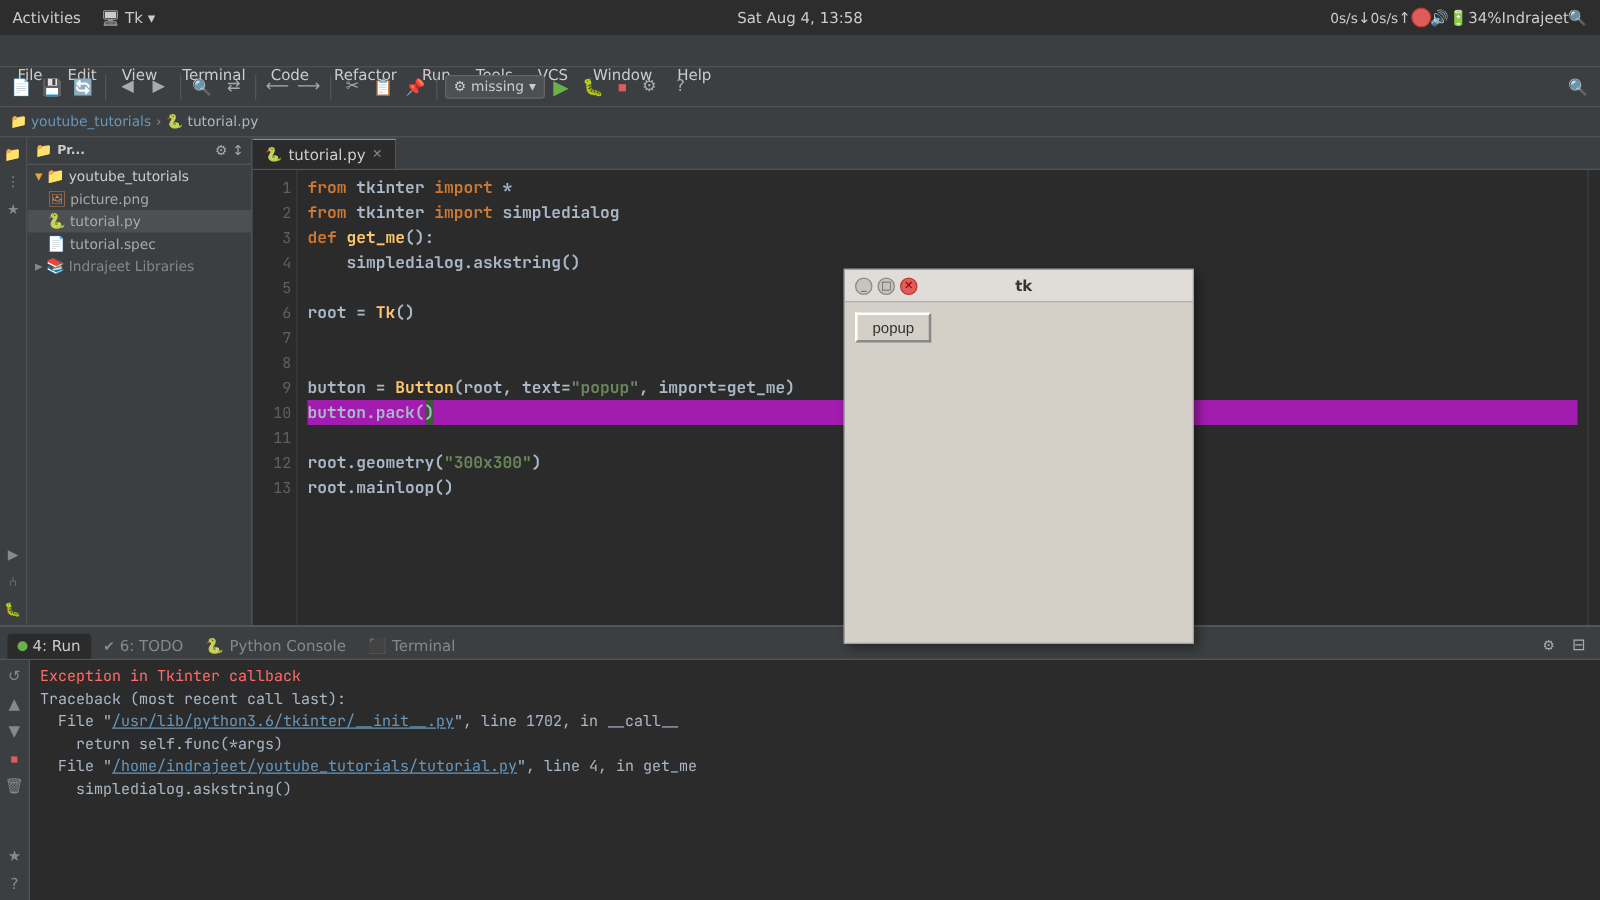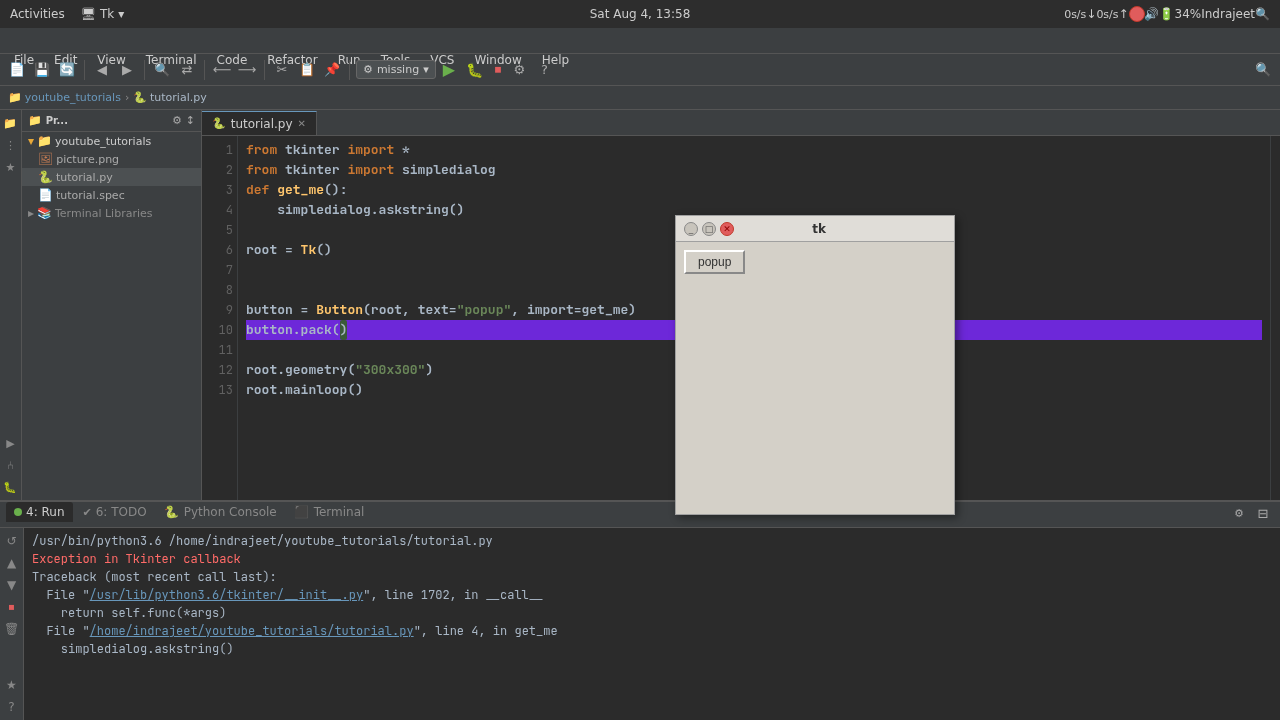--- a/index.html
+++ b/index.html
@@ -174,21 +174,21 @@
       overflow: auto;
       background: #2b2b2b;
     }
     .code-line {
       height: 20px;
       white-space: pre;
       display: flex;
       align-items: center;
       font-weight: bold;
     }
-    .code-line.highlighted { background: #6d28d9; }
+    .code-line.highlighted { background: #a21caf; }
     .kw { color: #cc7832; }
     .fn { color: #ffc66d; }
     .str { color: #6a8759; }
     .punc { color: #a9b7c6; }
     .var { color: #a9b7c6; }
     .cls { color: #ffc66d; }
 
     
     #right-gutter {
       width: 10px;
@@ -201,21 +201,21 @@
       height: 220px;
       background: #2b2b2b;
       border-top: 2px solid #555;
       display: flex;
       flex-direction: column;
     }
     #bottom-tabs {
       height: 26px;
       background: #3c3f41;
       display: flex;
-      align-items: flex-start;
+      align-items: flex-end;
       padding: 0 6px;
       gap: 2px;
       border-bottom: 1px solid #555;
     }
     .bottom-tab {
       display: flex;
       align-items: center;
       gap: 4px;
       padding: 3px 8px;
       font-size: 12px;
@@ -442,21 +442,21 @@
         <span class="tree-icon-py">🐍</span>
         <span style="font-size:11px;">tutorial.py</span>
       </div>
       <div class="project-tree-item indent1">
         <span style="color:#888;">📄</span>
         <span style="font-size:11px;">tutorial.spec</span>
       </div>
       <div class="project-tree-item">
         <span style="color:#888;">▸</span>
         <span style="color:#888;">📚</span>
-        <span style="font-size:11px;color:#888;">Terminal Libraries</span>
+        <span style="font-size:11px;color:#888;">Indrajeet Libraries</span>
       </div>
     </div>
 
     <div id="editor-column">
 
       <div id="tab-bar">
         <div class="editor-tab active">
           <span style="color:#6897bb;font-size:11px;">🐍</span>
           <span>tutorial.py</span>
           <span class="tab-close">✕</span>
@@ -526,21 +526,20 @@
         <div class="console-sidebar-icon">↺</div>
         <div class="console-sidebar-icon">▲</div>
         <div class="console-sidebar-icon">▼</div>
         <div class="console-sidebar-icon" style="color:#e05c5c;">⏹</div>
         <div class="console-sidebar-icon">🗑</div>
         <div style="flex:1"></div>
         <div class="console-sidebar-icon">★</div>
         <div class="console-sidebar-icon">?</div>
       </div>
       <div id="console-output">
-        <div class="console-normal">/usr/bin/python3.6 /home/indrajeet/youtube_tutorials/tutorial.py</div>
         <div class="console-error">Exception in Tkinter callback</div>
         <div class="console-normal">Traceback (most recent call last):</div>
         <div class="console-normal">&nbsp;&nbsp;File "<span class="console-link">/usr/lib/python3.6/tkinter/__init__.py</span>", line 1702, in __call__</div>
         <div class="console-normal">&nbsp;&nbsp;&nbsp;&nbsp;return self.func(*args)</div>
         <div class="console-normal">&nbsp;&nbsp;File "<span class="console-link">/home/indrajeet/youtube_tutorials/tutorial.py</span>", line 4, in get_me</div>
         <div class="console-normal">&nbsp;&nbsp;&nbsp;&nbsp;simpledialog.askstring()</div>
       </div>
     </div>
   </div>
 </div>

